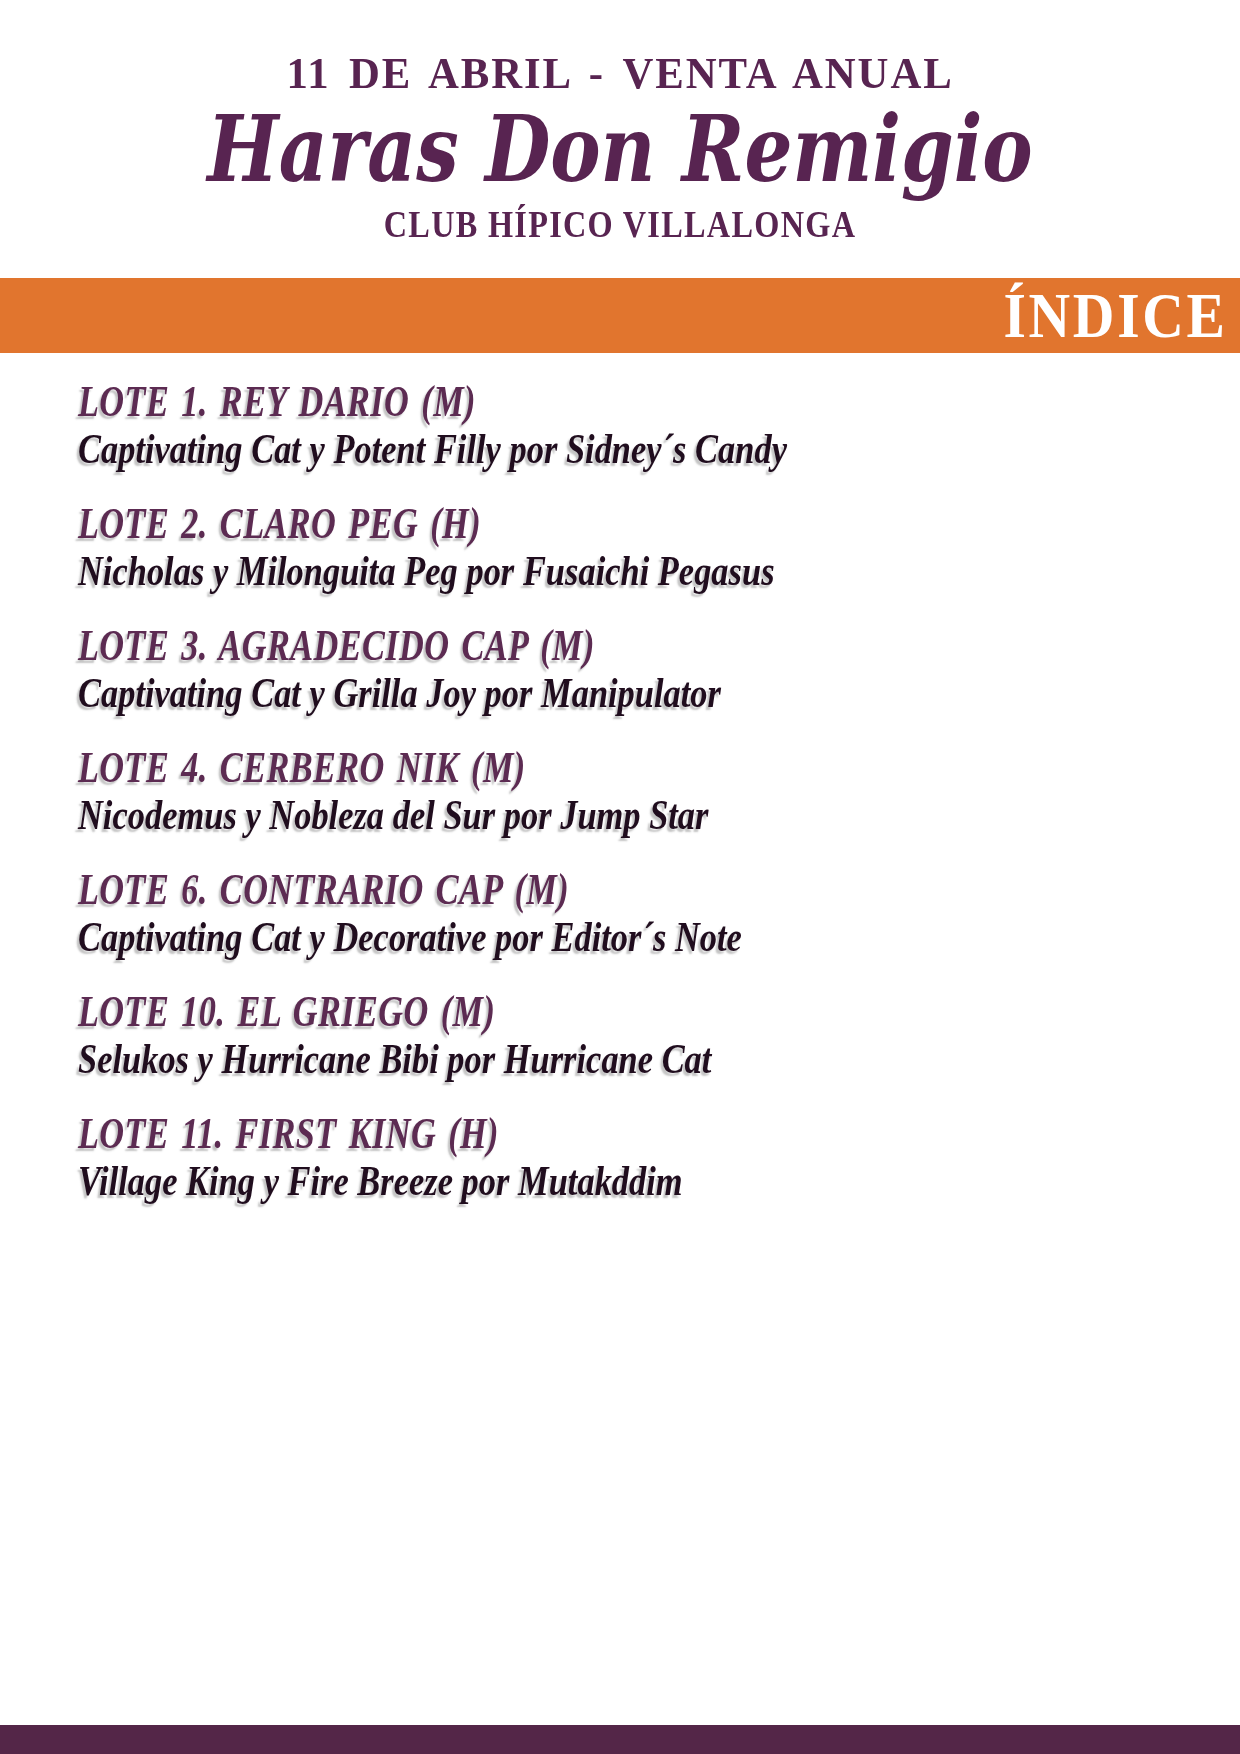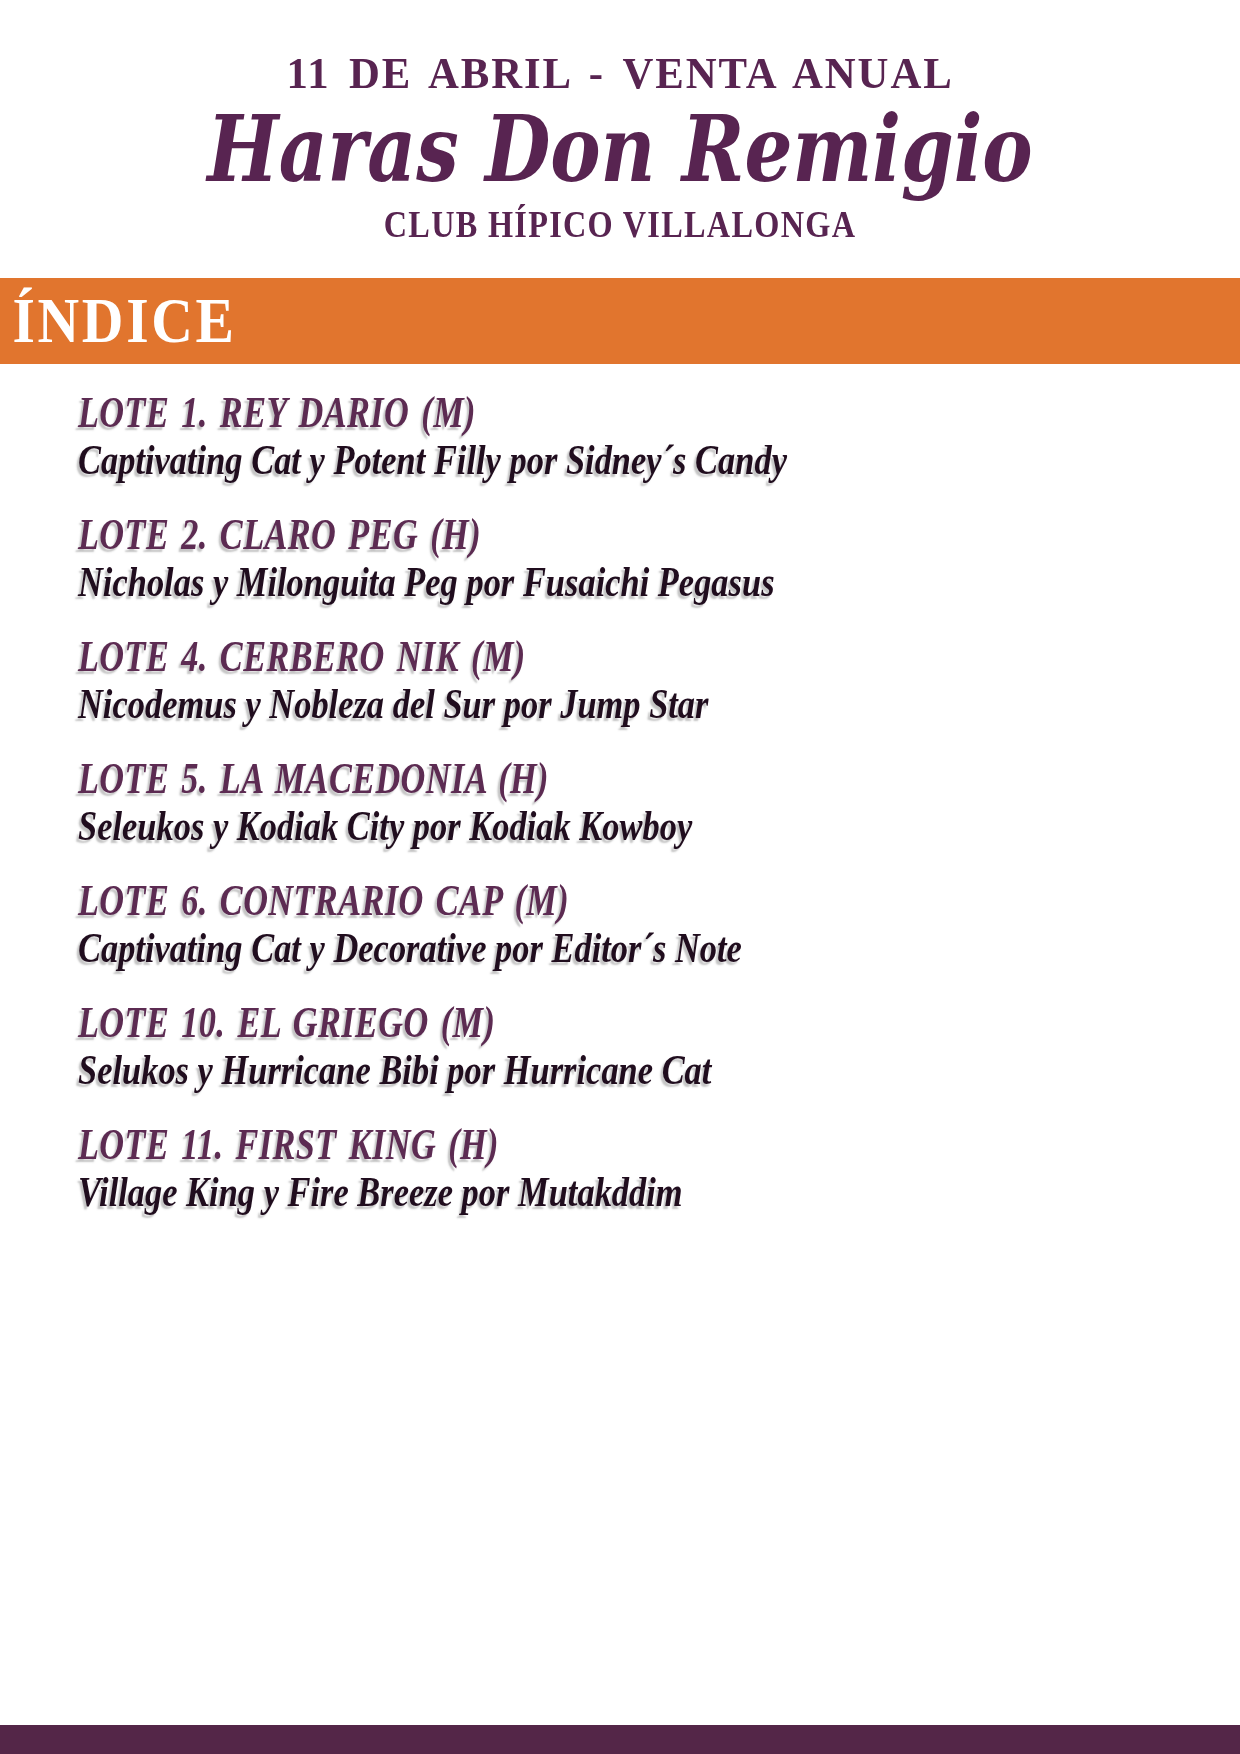--- a/index.html
+++ b/index.html
@@ -41,26 +41,26 @@
     font-size: 38px;
     line-height: 44px;
     letter-spacing: 1.5px;
     color: var(--purple-header);
     transform: scaleX(0.85);
   }
 
   
   .index-banner {
     margin-top: 32px;
-    height: 86px;
+    height: 75px;
     width: 100%;
     background: var(--orange);
     display: flex;
     align-items: center;
-    justify-content: flex-start;
+    justify-content: flex-end;
   }
   .index-banner-title {
     color: #ffffff;
     font-weight: bold;
     font-size: 64px;
     letter-spacing: 3px;
     transform: scaleX(0.9);
   }
 
   
@@ -120,26 +120,26 @@
   <div class="lot-list" id="lot-list">
       <div class="lot">
         <div class="lot-title">LOTE 1. REY DARIO (M)</div>
         <div class="lot-pedigree">Captivating Cat y Potent Filly por Sidney´s Candy</div>
       </div>
       <div class="lot">
         <div class="lot-title">LOTE 2. CLARO PEG (H)</div>
         <div class="lot-pedigree">Nicholas y Milonguita Peg por Fusaichi Pegasus</div>
       </div>
       <div class="lot">
+        <div class="lot-title">LOTE 3. AGRADECIDO CAP (M)</div>
+        <div class="lot-pedigree">Captivating Cat y Grilla Joy por Manipulator</div>
+      </div>
+      <div class="lot">
         <div class="lot-title">LOTE 4. CERBERO NIK (M)</div>
         <div class="lot-pedigree">Nicodemus y Nobleza del Sur por Jump Star</div>
-      </div>
-      <div class="lot">
-        <div class="lot-title">LOTE 5. LA MACEDONIA (H)</div>
-        <div class="lot-pedigree">Seleukos y Kodiak City por Kodiak Kowboy</div>
       </div>
       <div class="lot">
         <div class="lot-title">LOTE 6. CONTRARIO CAP (M)</div>
         <div class="lot-pedigree">Captivating Cat y Decorative por Editor´s Note</div>
       </div>
       <div class="lot">
         <div class="lot-title">LOTE 10. EL GRIEGO (M)</div>
         <div class="lot-pedigree">Selukos y Hurricane Bibi por Hurricane Cat</div>
       </div>
       <div class="lot">

